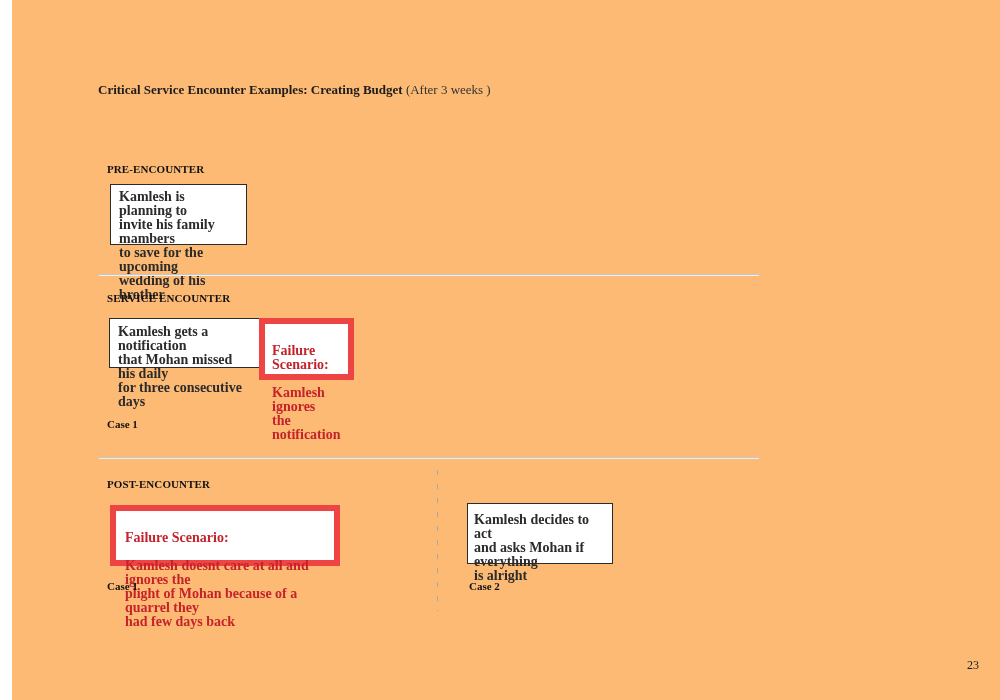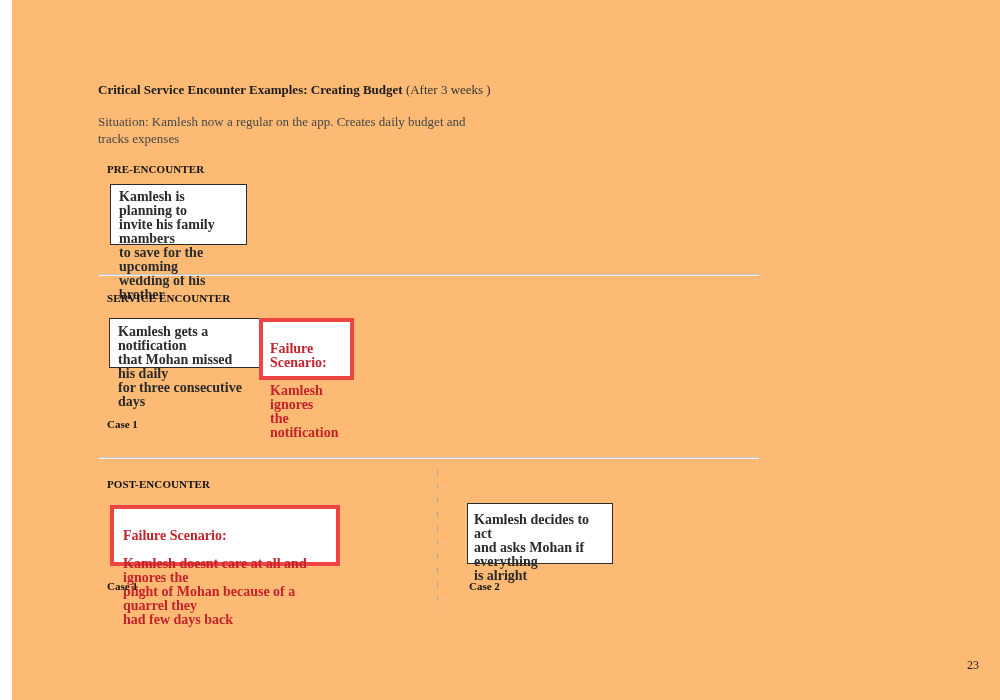--- a/index.html
+++ b/index.html
@@ -51,21 +51,21 @@
 
   .txt-box {
     box-sizing: border-box;
     background: #ffffff;
     font-size: 14px;
     font-weight: bold;
     line-height: 14px;
     white-space: pre-line;
   }
   .box-black { border: 1px solid #2b2b2b; color: #2b2b2b; }
-  .box-red   { border: 4px solid #ef4444; color: #c4232b; }
+  .box-red   { border: 6px solid #ef4444; color: #c4232b; }
   .box-green { border: 1px solid #1e8c4d; color: #1e8c4d; }
 
   .divider {
     height: 1px;
     background: #c6c6c6;
     border-bottom: 1px solid #efefef;
   }
 
   .v-dashed {
     width: 1px;
@@ -84,22 +84,20 @@
 </style>
 </head>
 <body>
 
 <div class="page">
 
   <div class="abs doc-title">
     <span class="t-bold">Critical Service Encounter Examples: Creating Budget</span><span class="t-reg"> (After 3 weeks )</span>
   </div>
 
-  <div class="abs situation">Situation: Kamlesh now a regular on the app. Creates daily budget and
-tracks expenses</div>
 
   <div class="abs section-heading" style="left:95px; top:163px;">PRE-ENCOUNTER</div>
 
   <div class="abs txt-box box-black" style="left:98px; top:184px; width:137px; height:61px; padding:5px 8px;">Kamlesh is planning to
 invite his family mambers
 to save for the upcoming
 wedding of his brother</div>
 
   <div class="abs divider" style="left:87px; top:274px; width:660px;"></div>
 

